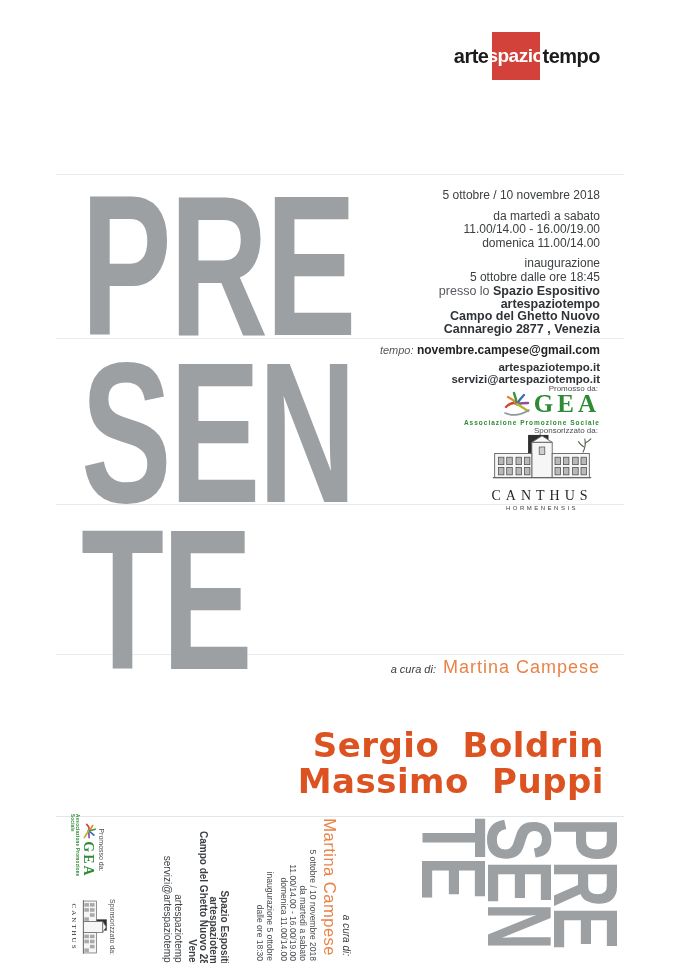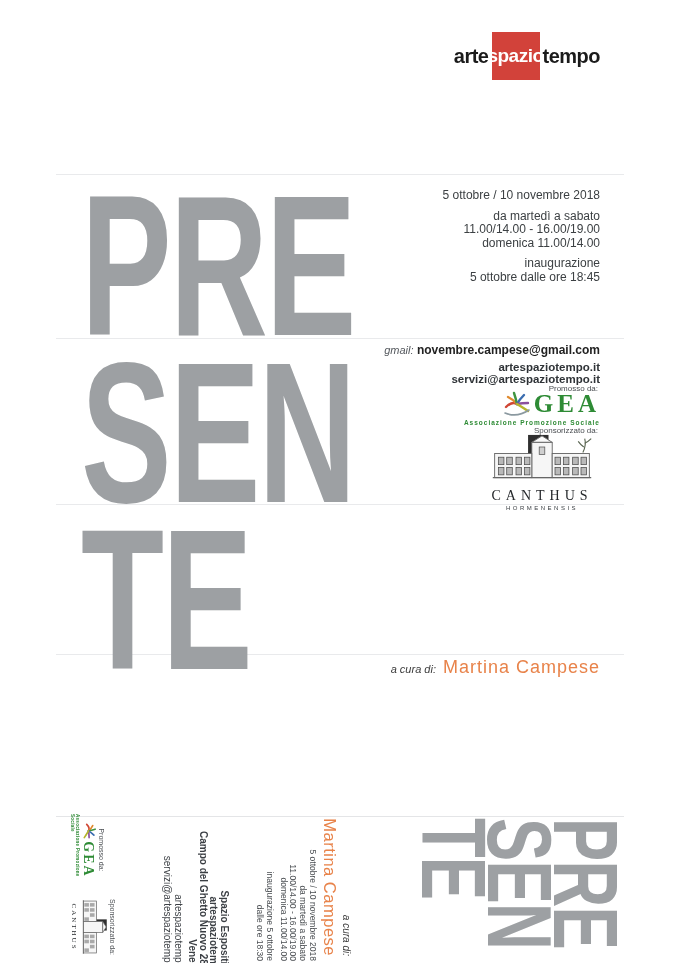--- a/index.html
+++ b/index.html
@@ -114,23 +114,29 @@
 
   <div class="sched">
     <div class="g">5 ottobre / 10 novembre 2018</div>
     <div>da martedì a sabato</div>
     <div>11.00/14.00 - 16.00/19.00</div>
     <div class="g">domenica 11.00/14.00</div>
     <div>inaugurazione</div>
     <div>5 ottobre dalle ore 18:45</div>
   </div>
 
+  <div class="venue">
+    <div><span class="intro">presso lo</span> <span>Spazio Espositivo</span></div>
+    <div>artespaziotempo</div>
+    <div>Campo del Ghetto Nuovo</div>
+    <div>Cannaregio 2877 , Venezia</div>
+  </div>
 
   <div class="contact">
-    <span class="lbl">gmail:</span>
+    <span class="lbl">tempo:</span>
     <b>novembre.campese@gmail.com</b>
   </div>
   <div class="links">
     <div>artespaziotempo.it</div>
     <div>servizi@artespaziotempo.it</div>
   </div>
 
   <div class="small-label" style="top:368px">Promosso da:</div>
 
   <div class="gea">
@@ -188,20 +194,24 @@
     </svg>
     <div class="name">CANTHUS</div>
     <div class="sub">HORMENENSIS</div>
   </div>
 
   <div class="curator">
     <span class="lbl">a cura di:</span>
     <span class="nm">Martina Campese</span>
   </div>
 
+  <div class="artists">
+    <div>Sergio Boldrin</div>
+    <div>Massimo Puppi</div>
+  </div>
 
   <div class="rot" style="left:14px;top:798px">
     <div class="rin s-logos">
       <div class="grp g1">
         <div class="slbl">Promosso da:</div>
         <div style="display:flex;align-items:center;gap:1px">
           <svg width="18" height="17" viewBox="0 0 30 26">
             <g fill="none" stroke-width="2.8" stroke-linecap="round">
               <path d="M4 16 Q10 10 15 13" stroke="#d04634"></path>
               <path d="M6 6 Q12 9 15 13" stroke="#e08a2e"></path>

